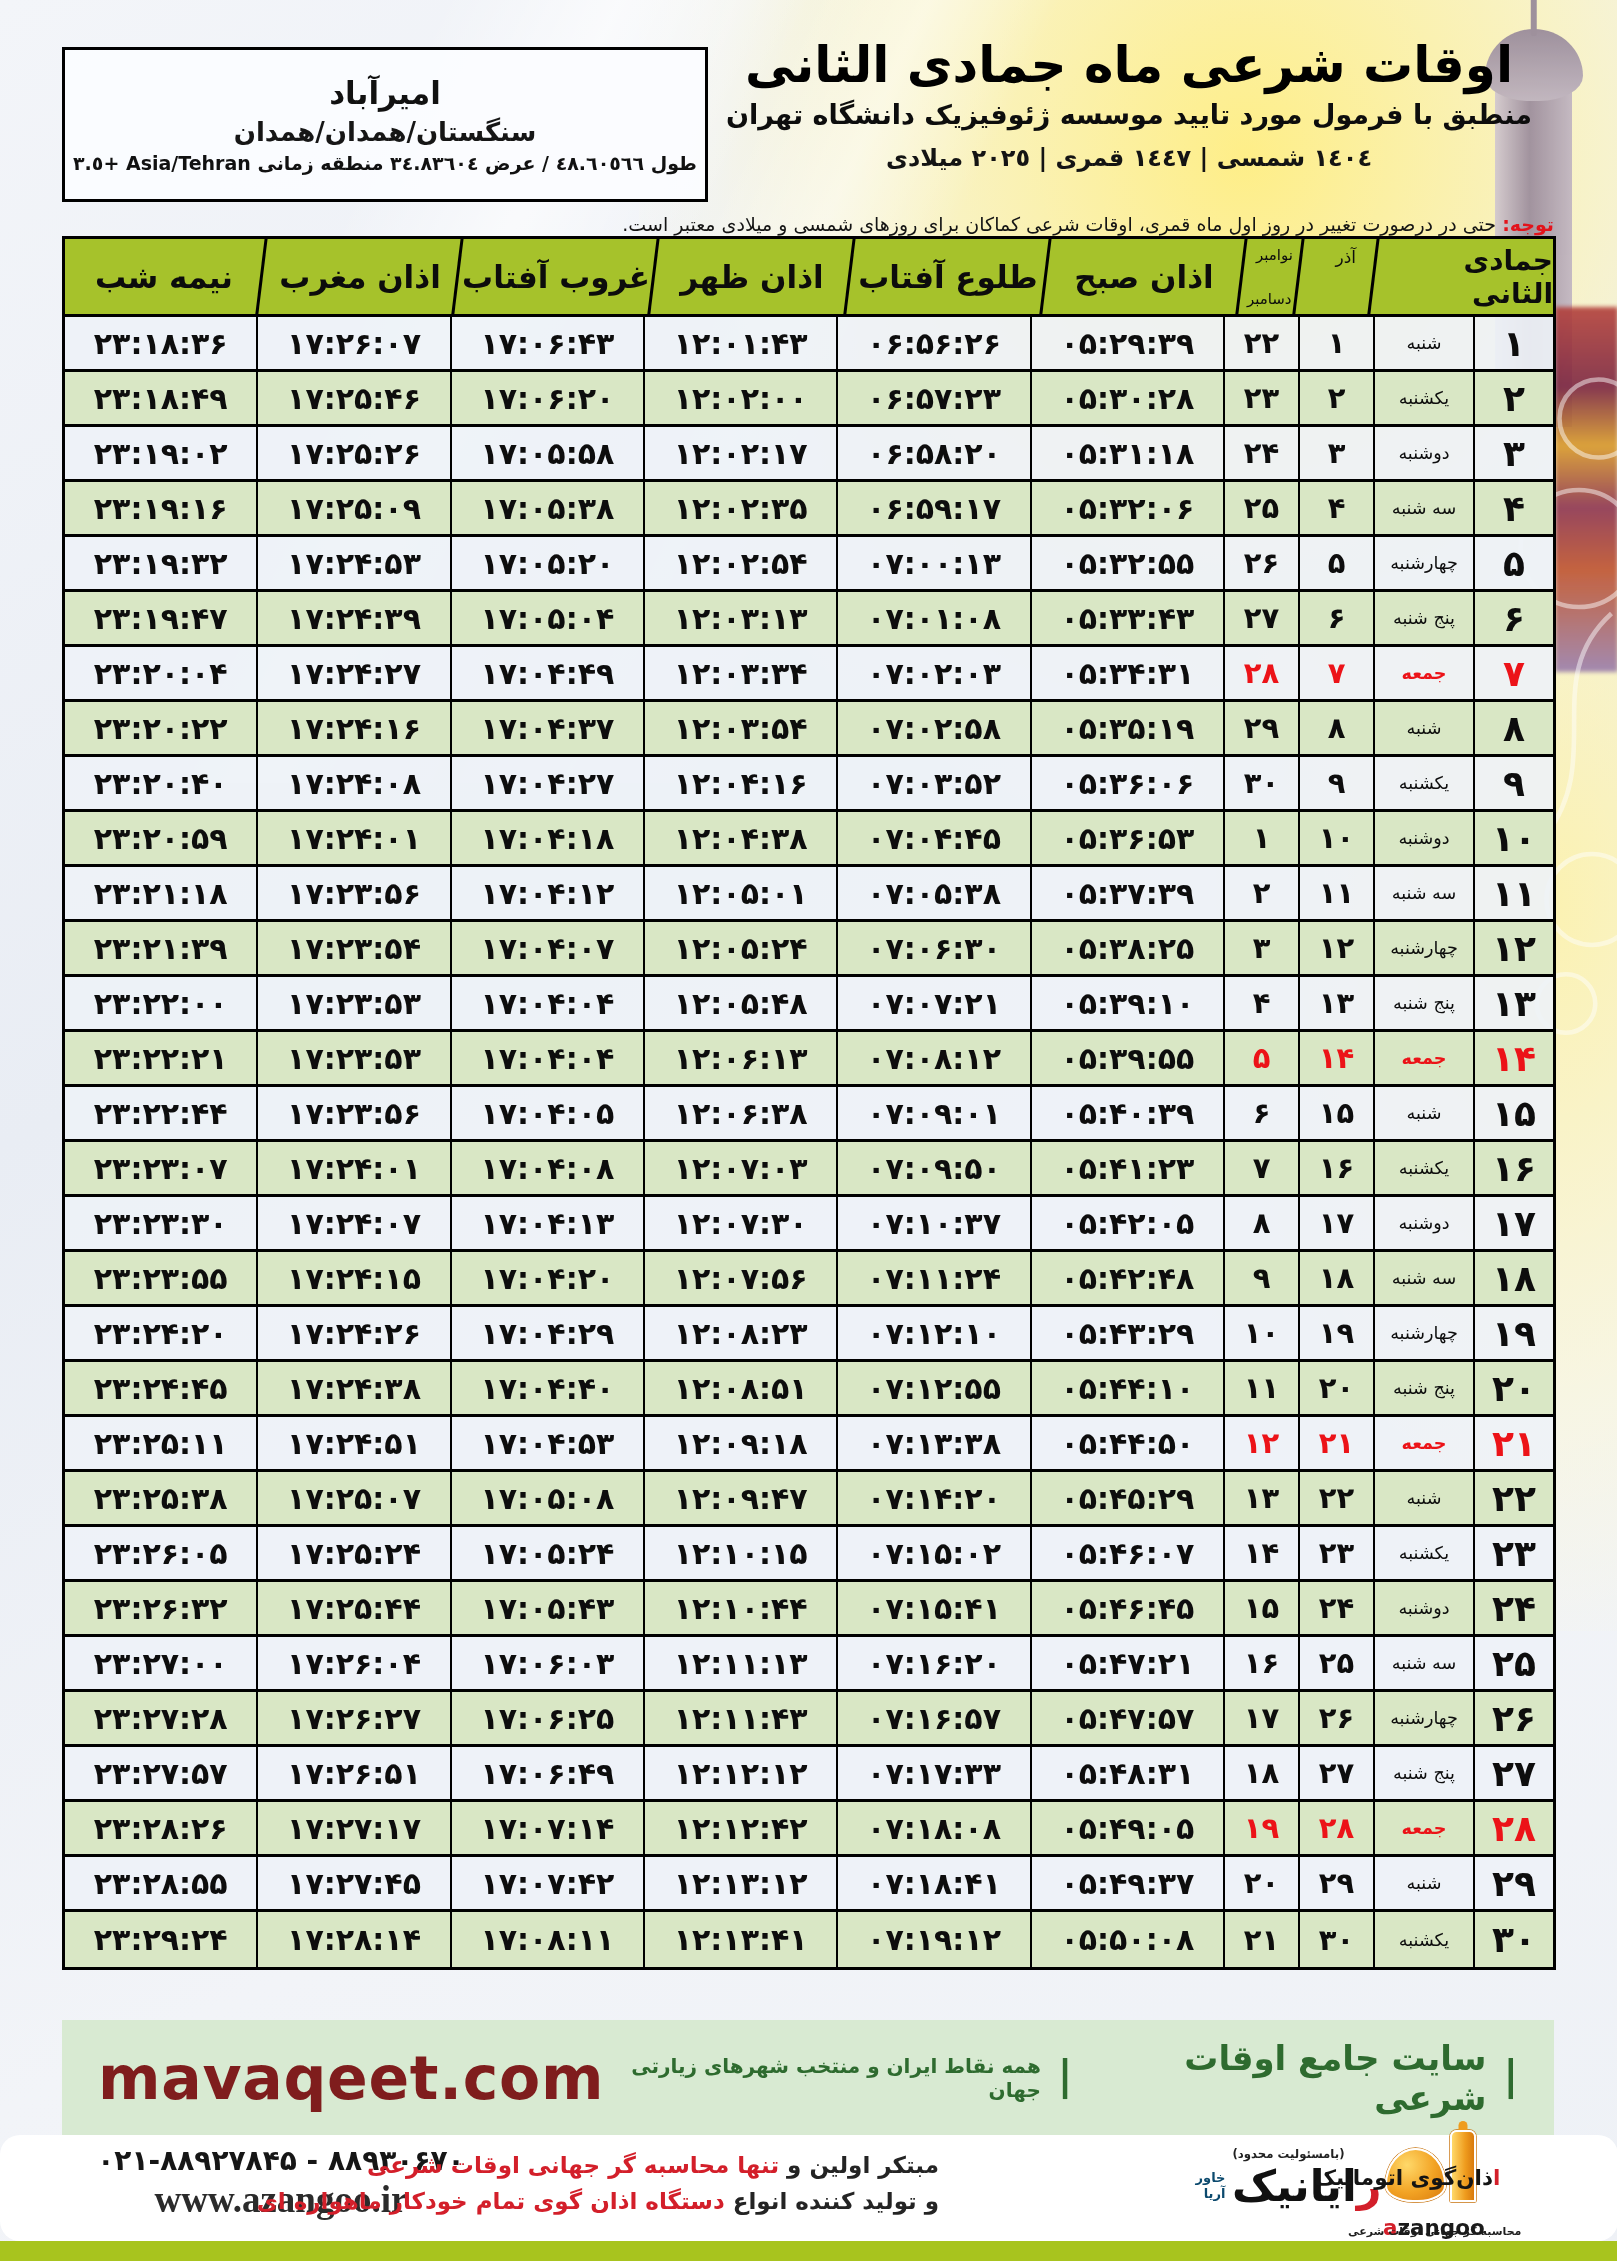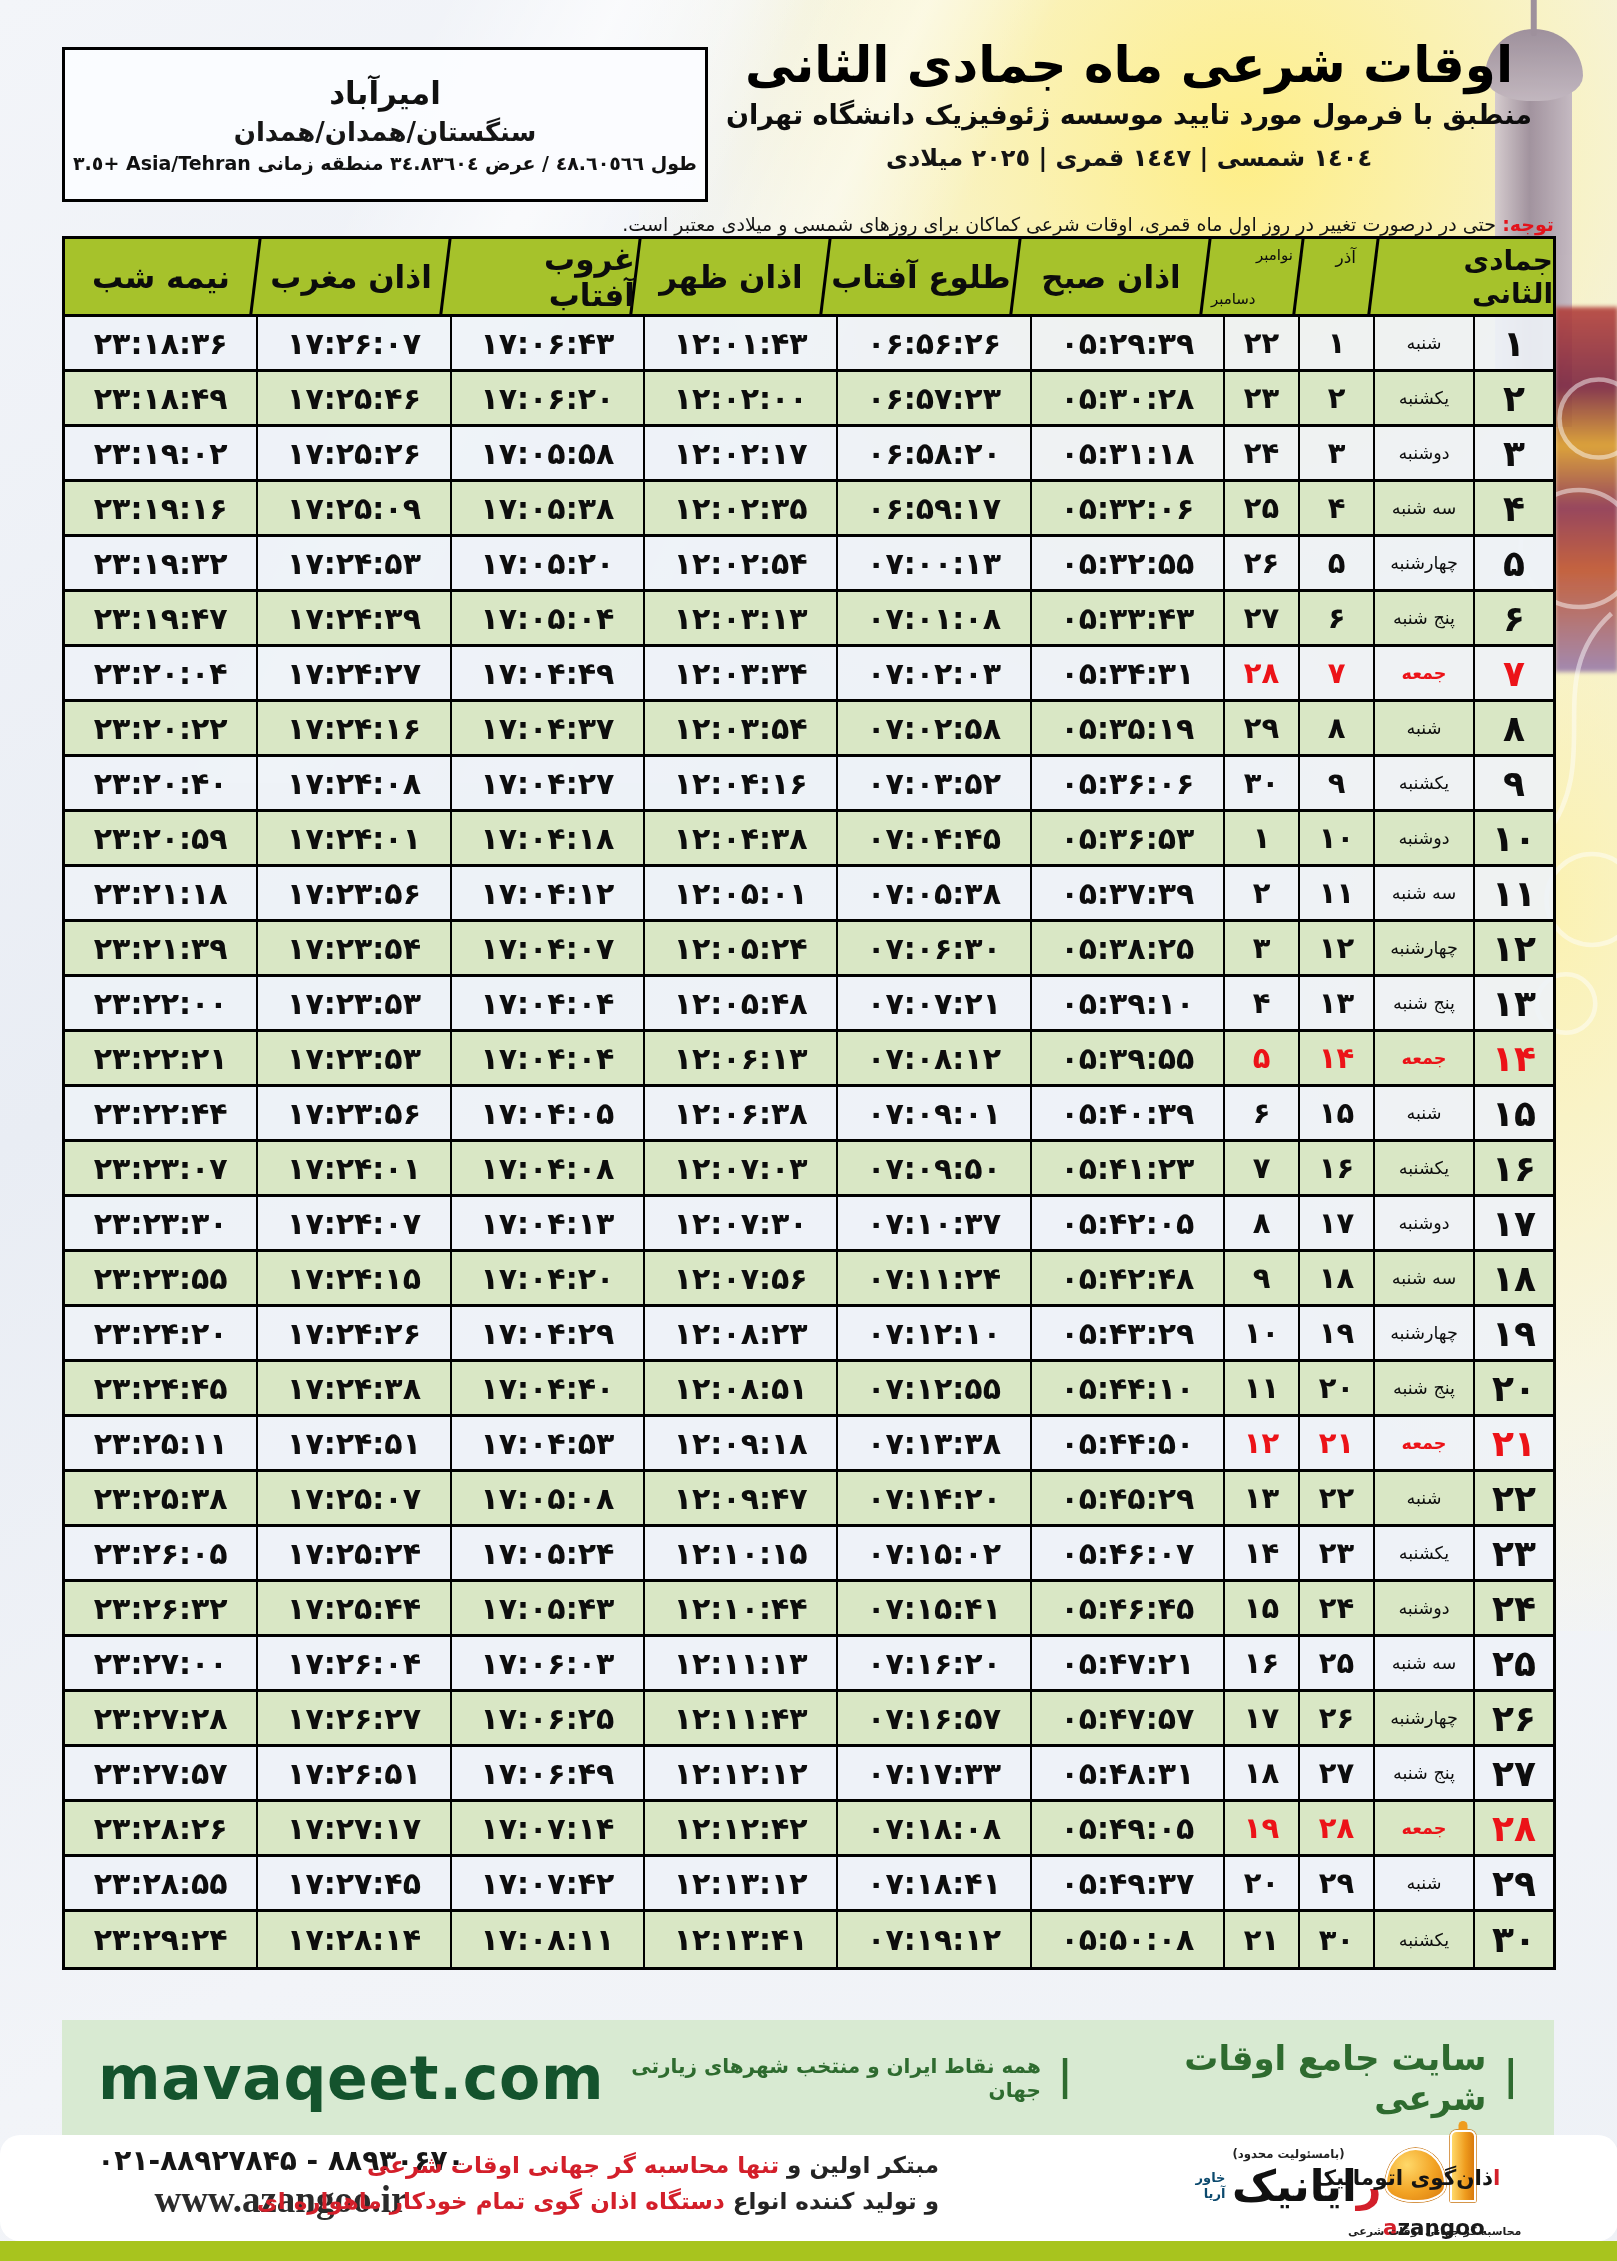--- a/index.html
+++ b/index.html
@@ -44,21 +44,21 @@
     border:3.3px solid #000;background:rgba(255,255,255,.25);}
   .thead{display:flex;direction:rtl;height:78px;background:#a6c22b;border-bottom:3.3px solid #000;
     box-sizing:border-box;position:relative;}
   .hcell{position:relative;display:flex;align-items:center;justify-content:center;
     box-sizing:border-box;border-left:2px solid transparent;color:#0c0c0c;}
   .hcell:not(:last-child)::after{content:"";position:absolute;left:-2.6px;top:-2.6px;bottom:-2.6px;width:2.6px;
     background:#000;transform:rotate(7deg);}
   .h-month{width:180px;font-size:28px;font-weight:bold;}
   .h-azar{width:75px;}
   .h-azar span{position:absolute;top:7.8px;right:17px;font-size:17px;}
-  .h-greg{width:93px;}
+  .h-greg{width:57px;}
   .h-greg .nov{position:absolute;top:6.5px;right:5.2px;font-size:15px;}
   .h-greg .dec{position:absolute;bottom:6.5px;left:3.9px;font-size:15px;}
   .h-time{flex:1;font-size:31px;font-weight:bold;}
   .trow{display:flex;direction:rtl;height:55px;box-sizing:border-box;border-bottom:3.3px solid #000;}
   .trow:last-child{border-bottom:none;}
   .trow:nth-child(odd){background:rgba(237,241,247,.88);}
   .trow:nth-child(even){background:#d9e7c5;}
   .cell{display:flex;align-items:center;justify-content:center;box-sizing:border-box;
     border-left:2px solid #000;color:#0d0d0d;}
   .cell:last-child{border-left:none;}
@@ -69,21 +69,21 @@
   .friday .c-day,.friday .c-wd,.friday .c-azar,.friday .c-greg{color:#ec1318;font-weight:bold;}
   
   .mv-bar{position:absolute;left:62px;top:2020px;width:1492px;height:115px;background:#d8ead2;
     display:flex;direction:rtl;align-items:center;justify-content:space-between;
     box-sizing:border-box;padding:0 36px;}
   .mv-right{display:flex;direction:rtl;align-items:center;gap:17px;color:#2e6b2f;}
   .mv-brand{font-size:68px;font-weight:bold;}
   .mv-sep{font-size:40px;font-weight:bold;transform:translateY(-2.6px);}
   .mv-desc{font-size:34px;font-weight:bold;text-align:right;}
   .mv-scope{font-size:20px;font-weight:bold;}
-  .mv-site{font-size:60px;font-weight:bold;color:#14532d;direction:ltr;letter-spacing:0.7px;}
+  .mv-site{font-size:60px;font-weight:bold;color:#7f1d1d;direction:ltr;letter-spacing:0.7px;}
   
   .bstrip{position:absolute;left:0;top:2135px;width:1618px;height:106px;background:#fff;border-radius:20px;}
   .contact{position:absolute;left:69px;top:9px;width:424px;text-align:center;}
   .phone{font-size:28px;font-weight:bold;color:#161616;direction:ltr;}
   .site-url{font-size:37px;font-weight:bold;color:#2b2b2b;font-family:"Liberation Serif",serif;margin-top:1.3px;}
   .tagline{position:absolute;right:679px;top:13px;direction:rtl;text-align:right;line-height:1.55;
     font-size:23px;font-weight:bold;}
   .tag-black{color:#242424;}
   .tag-red{color:#d31f2a;}
   .rayanik{position:absolute;right:199px;top:11.7px;direction:rtl;text-align:center;width:261px;}

